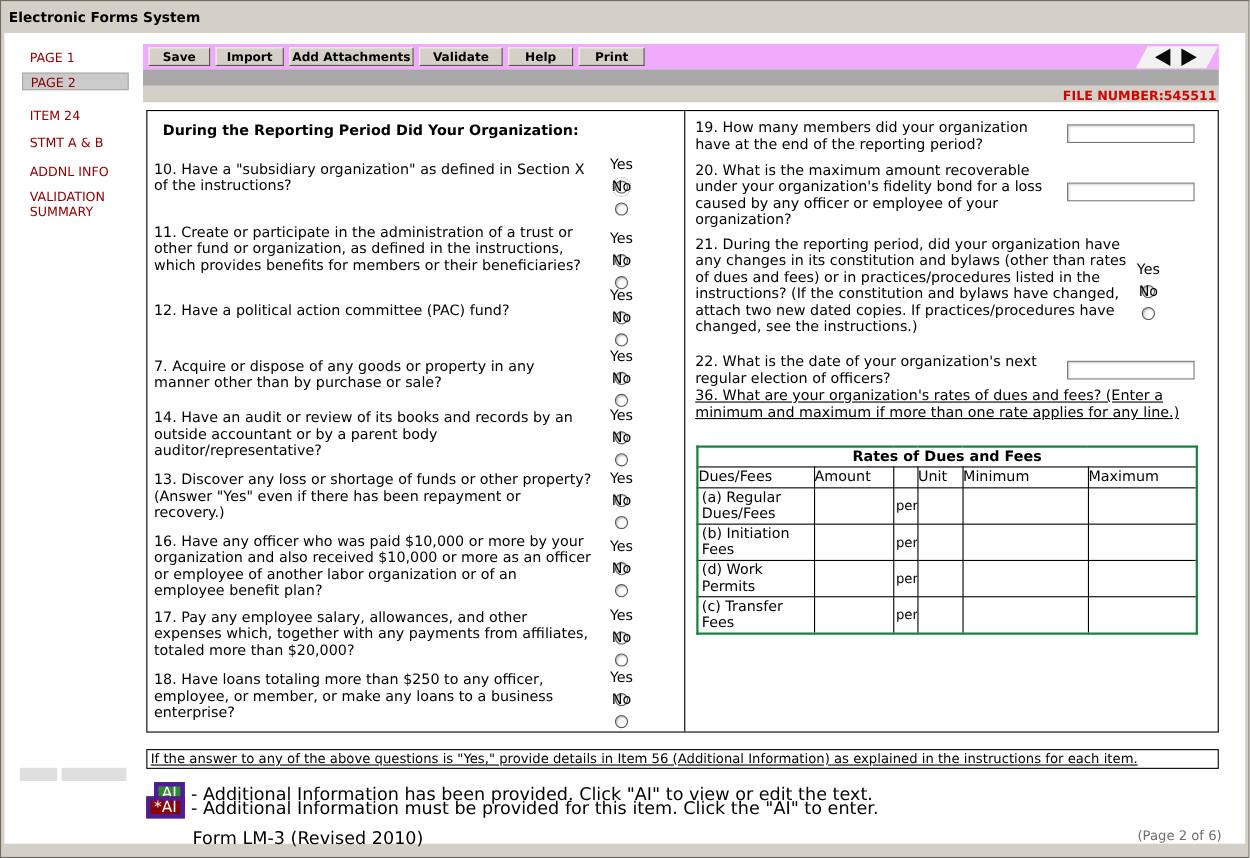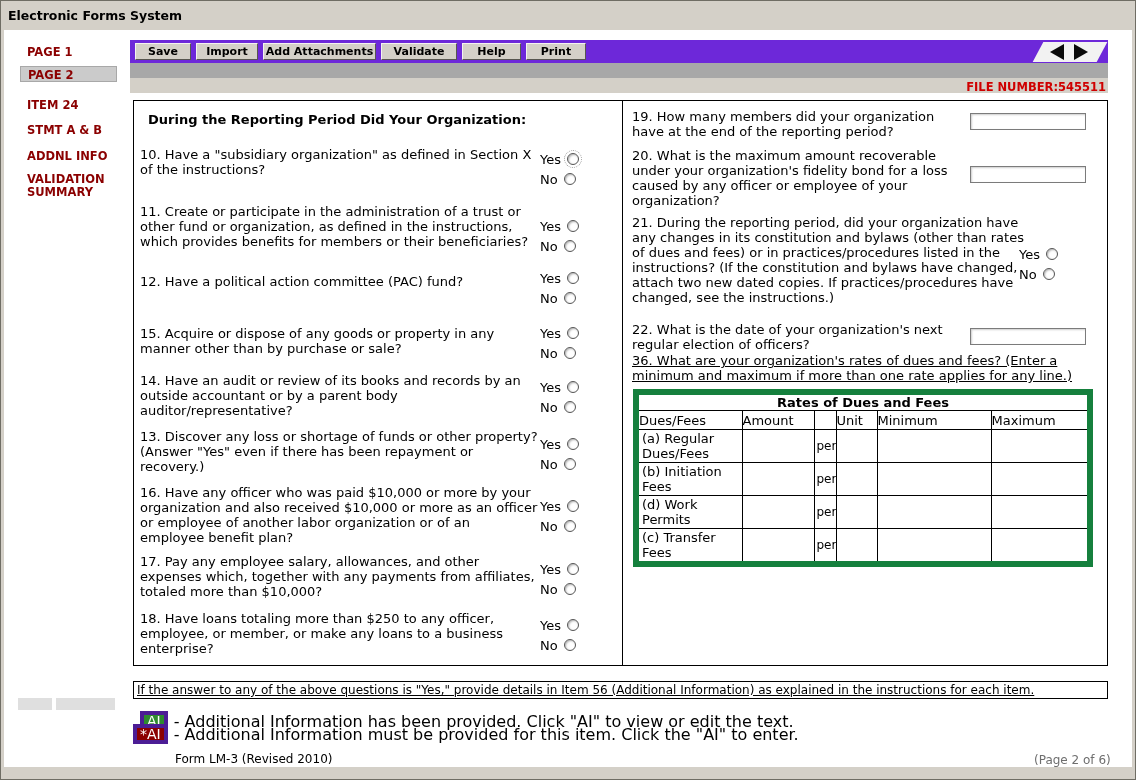--- a/index.html
+++ b/index.html
@@ -14,29 +14,29 @@
 
   
   .titlebar-text { position:absolute; left:8px; top:8px; font-size:12.5px; font-weight:bold; }
 
   
   .content-bg { position:absolute; left:4px; top:30px; width:1128px; height:737px; background:#ffffff; }
 
   
   .side-item {
     position:absolute; left:20px; width:97px; height:16px; line-height:16px;
-    padding-left:7px; font-size:11.5px; font-weight:bold; color:#8b0000; cursor:pointer;
+    padding-left:7px; font-size:11.5px; font-weight:normal; color:#8b0000; cursor:pointer;
   }
   .side-item.active { background:#cbcbcb; border:1px solid #a8a8a8; }
   .side-item.multiline { height:auto; line-height:13px; white-space:normal; width:96px; }
 
   
   .toolbar {
     position:absolute; left:130px; top:40px; width:978px; height:23px;
-    background:#6d28d9; display:flex; align-items:flex-start; padding:3px 0 0 5px; gap:5px;
+    background:#f0abfc; display:flex; align-items:flex-start; padding:3px 0 0 5px; gap:5px;
   }
   .toolbar-sub { position:absolute; left:130px; top:63px; width:978px; height:15px; background:#a8a8a8; }
   .tb-btn {
     height:17px; background:#d4d0c8; font:bold 11px "DejaVu Sans",sans-serif;
     border:1px solid; border-color:#f4f3ef #57564f #57564f #f4f3ef;
     display:flex; align-items:center; justify-content:center; cursor:pointer;
   }
   .nav-arrows { position:absolute; left:1038px; top:42px; width:64px; height:20px; }
   .nav-band { position:absolute; inset:0; background:#f2f2f2; transform:skewX(-28deg); }
   .nav-prev, .nav-next { position:absolute; top:2px; width:16px; height:16px; cursor:pointer; }
@@ -54,41 +54,41 @@
   
   .formbox { position:absolute; left:133px; top:100px; width:975px; height:566px; border:1px solid #000; background:#fff; }
   .col-left  { position:absolute; left:0; top:0; width:488px; height:100%; }
   .col-right { position:absolute; left:488px; top:0; width:487px; height:100%; border-left:1px solid #000; }
 
   .lheading { position:absolute; left:14px; top:11px; width:462px; font-size:13px; font-weight:bold; }
 
   .qrow { position:absolute; left:6px; width:472px; }
   .qtext { display:inline-block; width:398px; font-size:13px; line-height:15px; }
   .yn { position:absolute; left:400px; top:var(--ro,2px); width:50px; }
-  .yn-row { display:flex; align-items:center; justify-content:flex-start; height:20px; gap:6px; }
+  .yn-row { display:flex; align-items:center; justify-content:center; height:20px; gap:6px;flex-direction:column; }
   .yn-lbl { font-size:13px; }
   .radio {
     width:12px; height:12px; border-radius:50%; background:#fff;
     border:1px solid #555; box-shadow:inset 1px 1px 2px rgba(0,0,0,.3); cursor:pointer; flex:0 0 auto;
   }
   .radio.focused { outline:1px dotted #9a9a9a; outline-offset:2px; }
 
   .rq { position:absolute; font-size:13px; line-height:15px; }
   .underl { text-decoration:underline; }
   input.fld {
     position:absolute; width:116px; height:17px; background:#fff; padding:0 2px;
     border:1px solid #7b7b7b; box-shadow:inset 1px 1px 2px rgba(0,0,0,.2);
     font:12px "DejaVu Sans",sans-serif;
   }
   .yn-right { position:absolute; left:396px; top:143px; width:50px; }
 
   
   .dues {
-    position:absolute; left:10px; top:288px; width:454px;
-    border-collapse:collapse; table-layout:fixed; border:6px solid #15803d; font-size:13px;
+    position:absolute; left:10px; top:304px; width:454px;
+    border-collapse:collapse; table-layout:fixed; border:2px solid #15803d; font-size:13px;
   }
   .dues th, .dues td { border:1px solid #000; overflow:hidden; }
   .t-title { font-weight:bold; text-align:center; height:18px; }
   .dues th.hdr { font-weight:normal; text-align:left; height:19px; }
   .drow td { height:32px; }
   td.lbl { padding:1px 3px; vertical-align:top; line-height:15px; }
   td.per { font-size:12px; padding-left:2px; }
 
   
   .notebox {
@@ -101,21 +101,21 @@
   .legend-row { position:absolute; display:flex; align-items:center; gap:6px; }
   .badge {
     color:#fff; font-weight:normal; font-size:14px; line-height:10px;
     padding:1px 3px; border:4px solid #4c1d95; flex:0 0 auto;
   }
   .badge-green { background:#2e8b2e; }
   .badge-red { background:#8b0000; }
   .legend-text { font-size:16px; white-space:nowrap; }
 
   
-  .footer-form { position:absolute; left:175px; top:752px; font-size:12px; }
+  .footer-form { position:absolute; left:175px; top:752px; font-size:16px; }
   .footer-page { position:absolute; left:1034px; top:753px; font-size:12px; color:#6e6e6e; }
 
   .fragment { position:absolute; background:#dfdfdf; }
 </style>
 </head>
 <body>
 
 <div class="content-bg"></div>
 
 <div class="titlebar-text">Electronic Forms System</div>
@@ -191,21 +191,21 @@
           <span class="radio"></span>
         </div>
         <div class="yn-row">
           <span class="yn-lbl">No</span>
           <span class="radio"></span>
         </div>
       </div>
     </div>
 
     <div class="qrow" style="top:225px; --ro:-3px">
-      <div class="qtext">15. Acquire or dispose of any goods or property in any manner other than by purchase or sale?</div>
+      <div class="qtext">7. Acquire or dispose of any goods or property in any manner other than by purchase or sale?</div>
       <div class="yn">
         <div class="yn-row">
           <span class="yn-lbl">Yes</span>
           <span class="radio"></span>
         </div>
         <div class="yn-row">
           <span class="yn-lbl">No</span>
           <span class="radio"></span>
         </div>
       </div>
@@ -247,21 +247,21 @@
           <span class="radio"></span>
         </div>
         <div class="yn-row">
           <span class="yn-lbl">No</span>
           <span class="radio"></span>
         </div>
       </div>
     </div>
 
     <div class="qrow" style="top:453px; --ro:5px">
-      <div class="qtext">17. Pay any employee salary, allowances, and other expenses which, together with any payments from affiliates, totaled more than $10,000?</div>
+      <div class="qtext">17. Pay any employee salary, allowances, and other expenses which, together with any payments from affiliates, totaled more than $20,000?</div>
       <div class="yn">
         <div class="yn-row">
           <span class="yn-lbl">Yes</span>
           <span class="radio"></span>
         </div>
         <div class="yn-row">
           <span class="yn-lbl">No</span>
           <span class="radio"></span>
         </div>
       </div>

